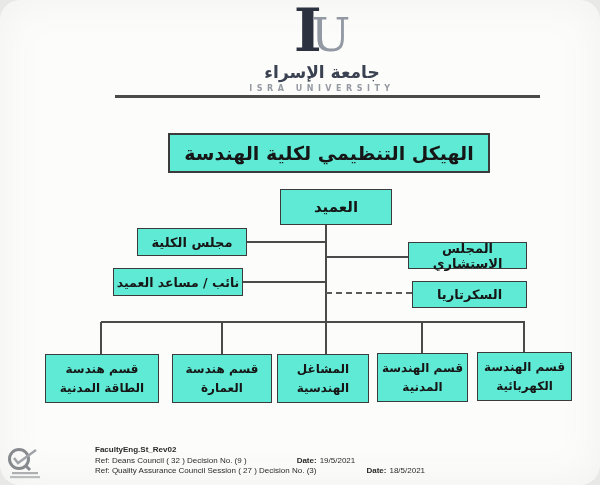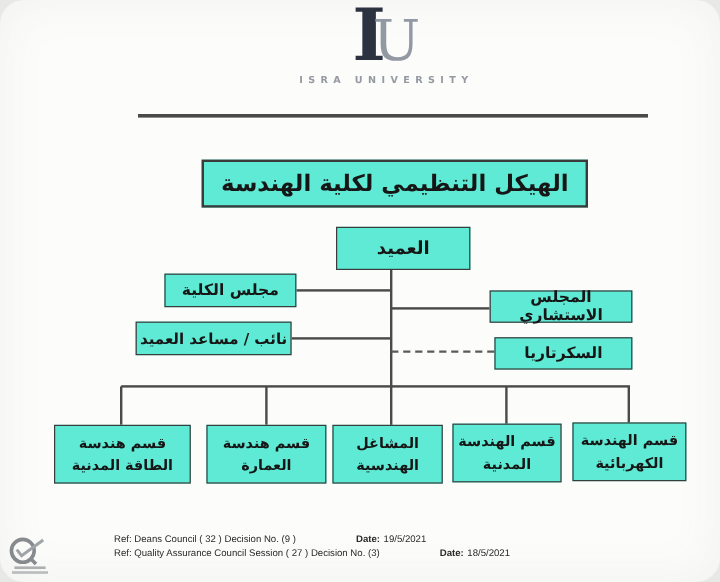--- a/index.html
+++ b/index.html
@@ -64,20 +64,21 @@
 </style>
 </head>
 <body>
 
 <div class="page">
 
   <div class="logo-wrap">
     <div class="logo-mark">
       <span class="logo-i">I</span><span class="logo-u">U</span>
     </div>
+    <div class="logo-ar">جامعة الإسراء</div>
     <div class="logo-en">ISRA UNIVERSITY</div>
   </div>
   <div class="header-rule"></div>
 
   <div class="box title-box">
     <span>الهيكل التنظيمي لكلية الهندسة</span>
   </div>
 
   <div class="v-line v-dean"></div>
   <div class="h-line h-fc"></div>
@@ -129,20 +130,21 @@
 
   <svg class="stamp" viewBox="0 0 44 36" xmlns="http://www.w3.org/2000/svg">
     <circle cx="15" cy="13" r="9.5" fill="none" stroke="#6b6f74" stroke-width="3"></circle>
     <line x1="21" y1="19" x2="26" y2="24" stroke="#6b6f74" stroke-width="3"></line>
     <path d="M10 12 l4 5 l18 -13" fill="none" stroke="#8a8e93" stroke-width="2.5"></path>
     <rect x="8" y="26" width="26" height="2.2" fill="#9a9da1"></rect>
     <rect x="6" y="30" width="30" height="2.2" fill="#aaadb1"></rect>
   </svg>
 
   <div class="footer-text">
+    <div class="file-ref">FacultyEng.St_Rev02</div>
     <div class="ref-line">
       <span>Ref: Deans Council ( 32 ) Decision No. (9 )</span><span class="b">Date:</span><span class="date-val">19/5/2021</span>
     </div>
     <div class="ref-line">
       <span>Ref: Quality Assurance Council Session ( 27 ) Decision No. (3)</span><span class="b">Date:</span><span class="date-val">18/5/2021</span>
     </div>
   </div>
 
 </div>
 

